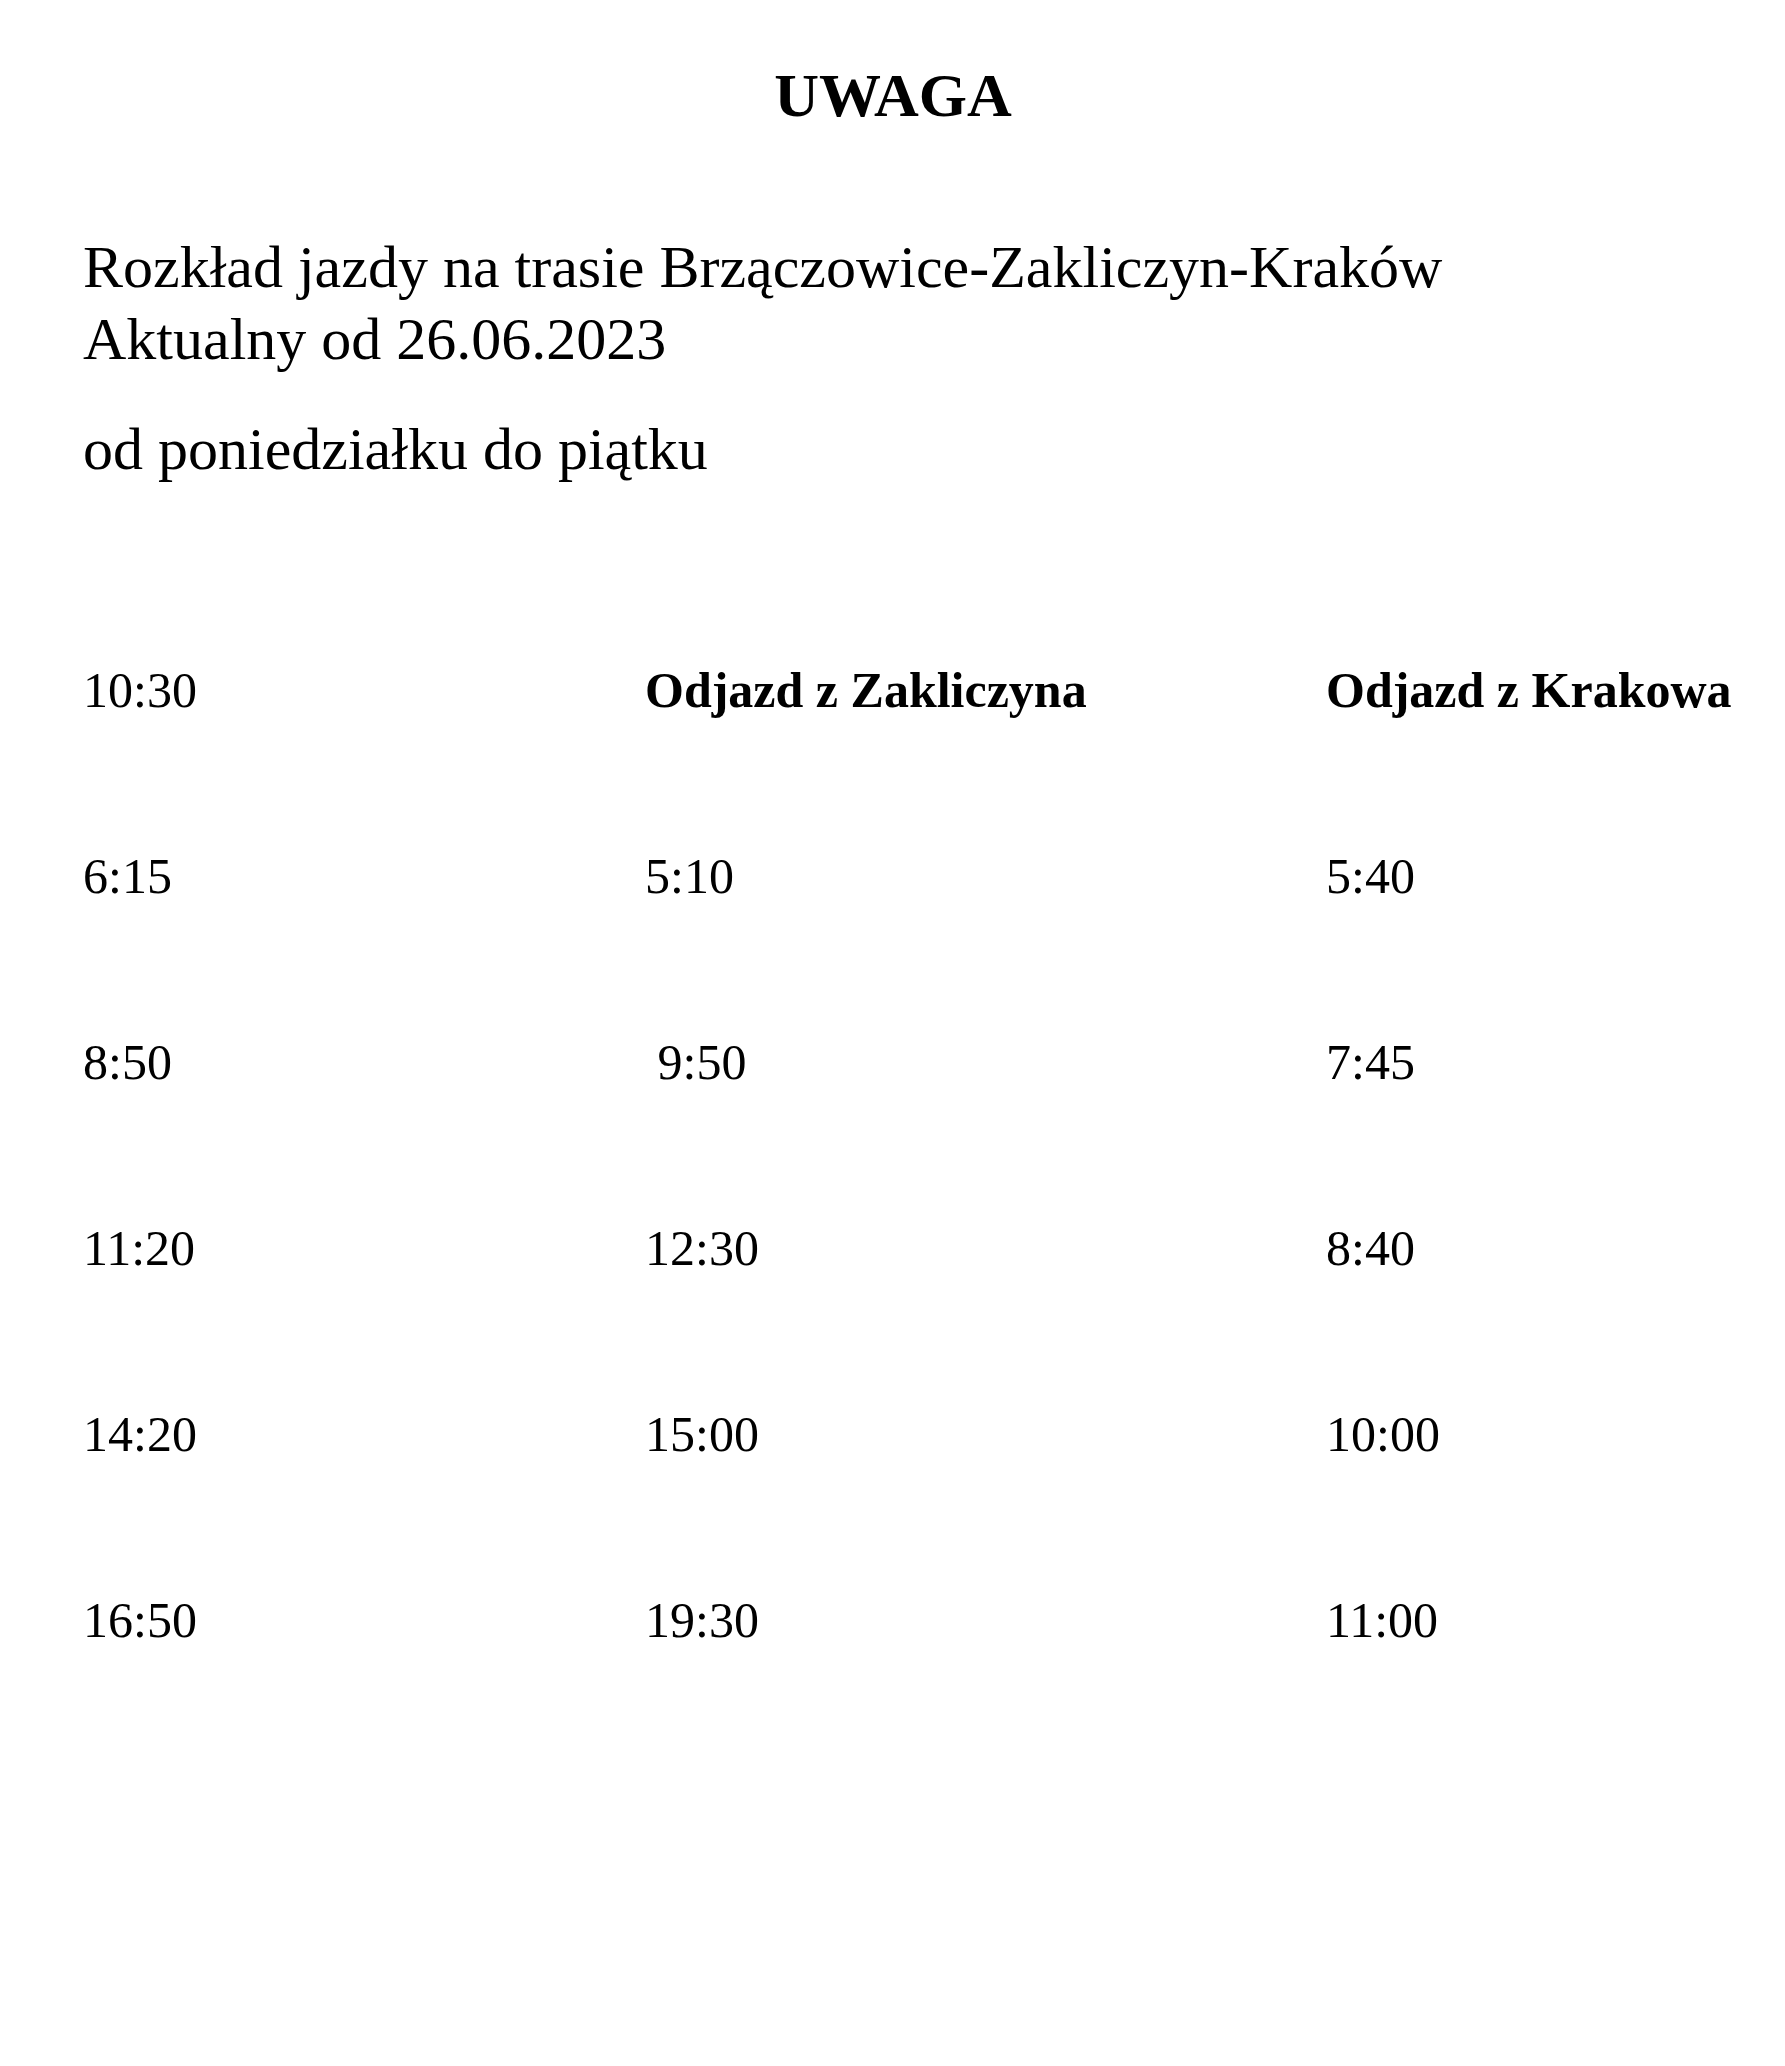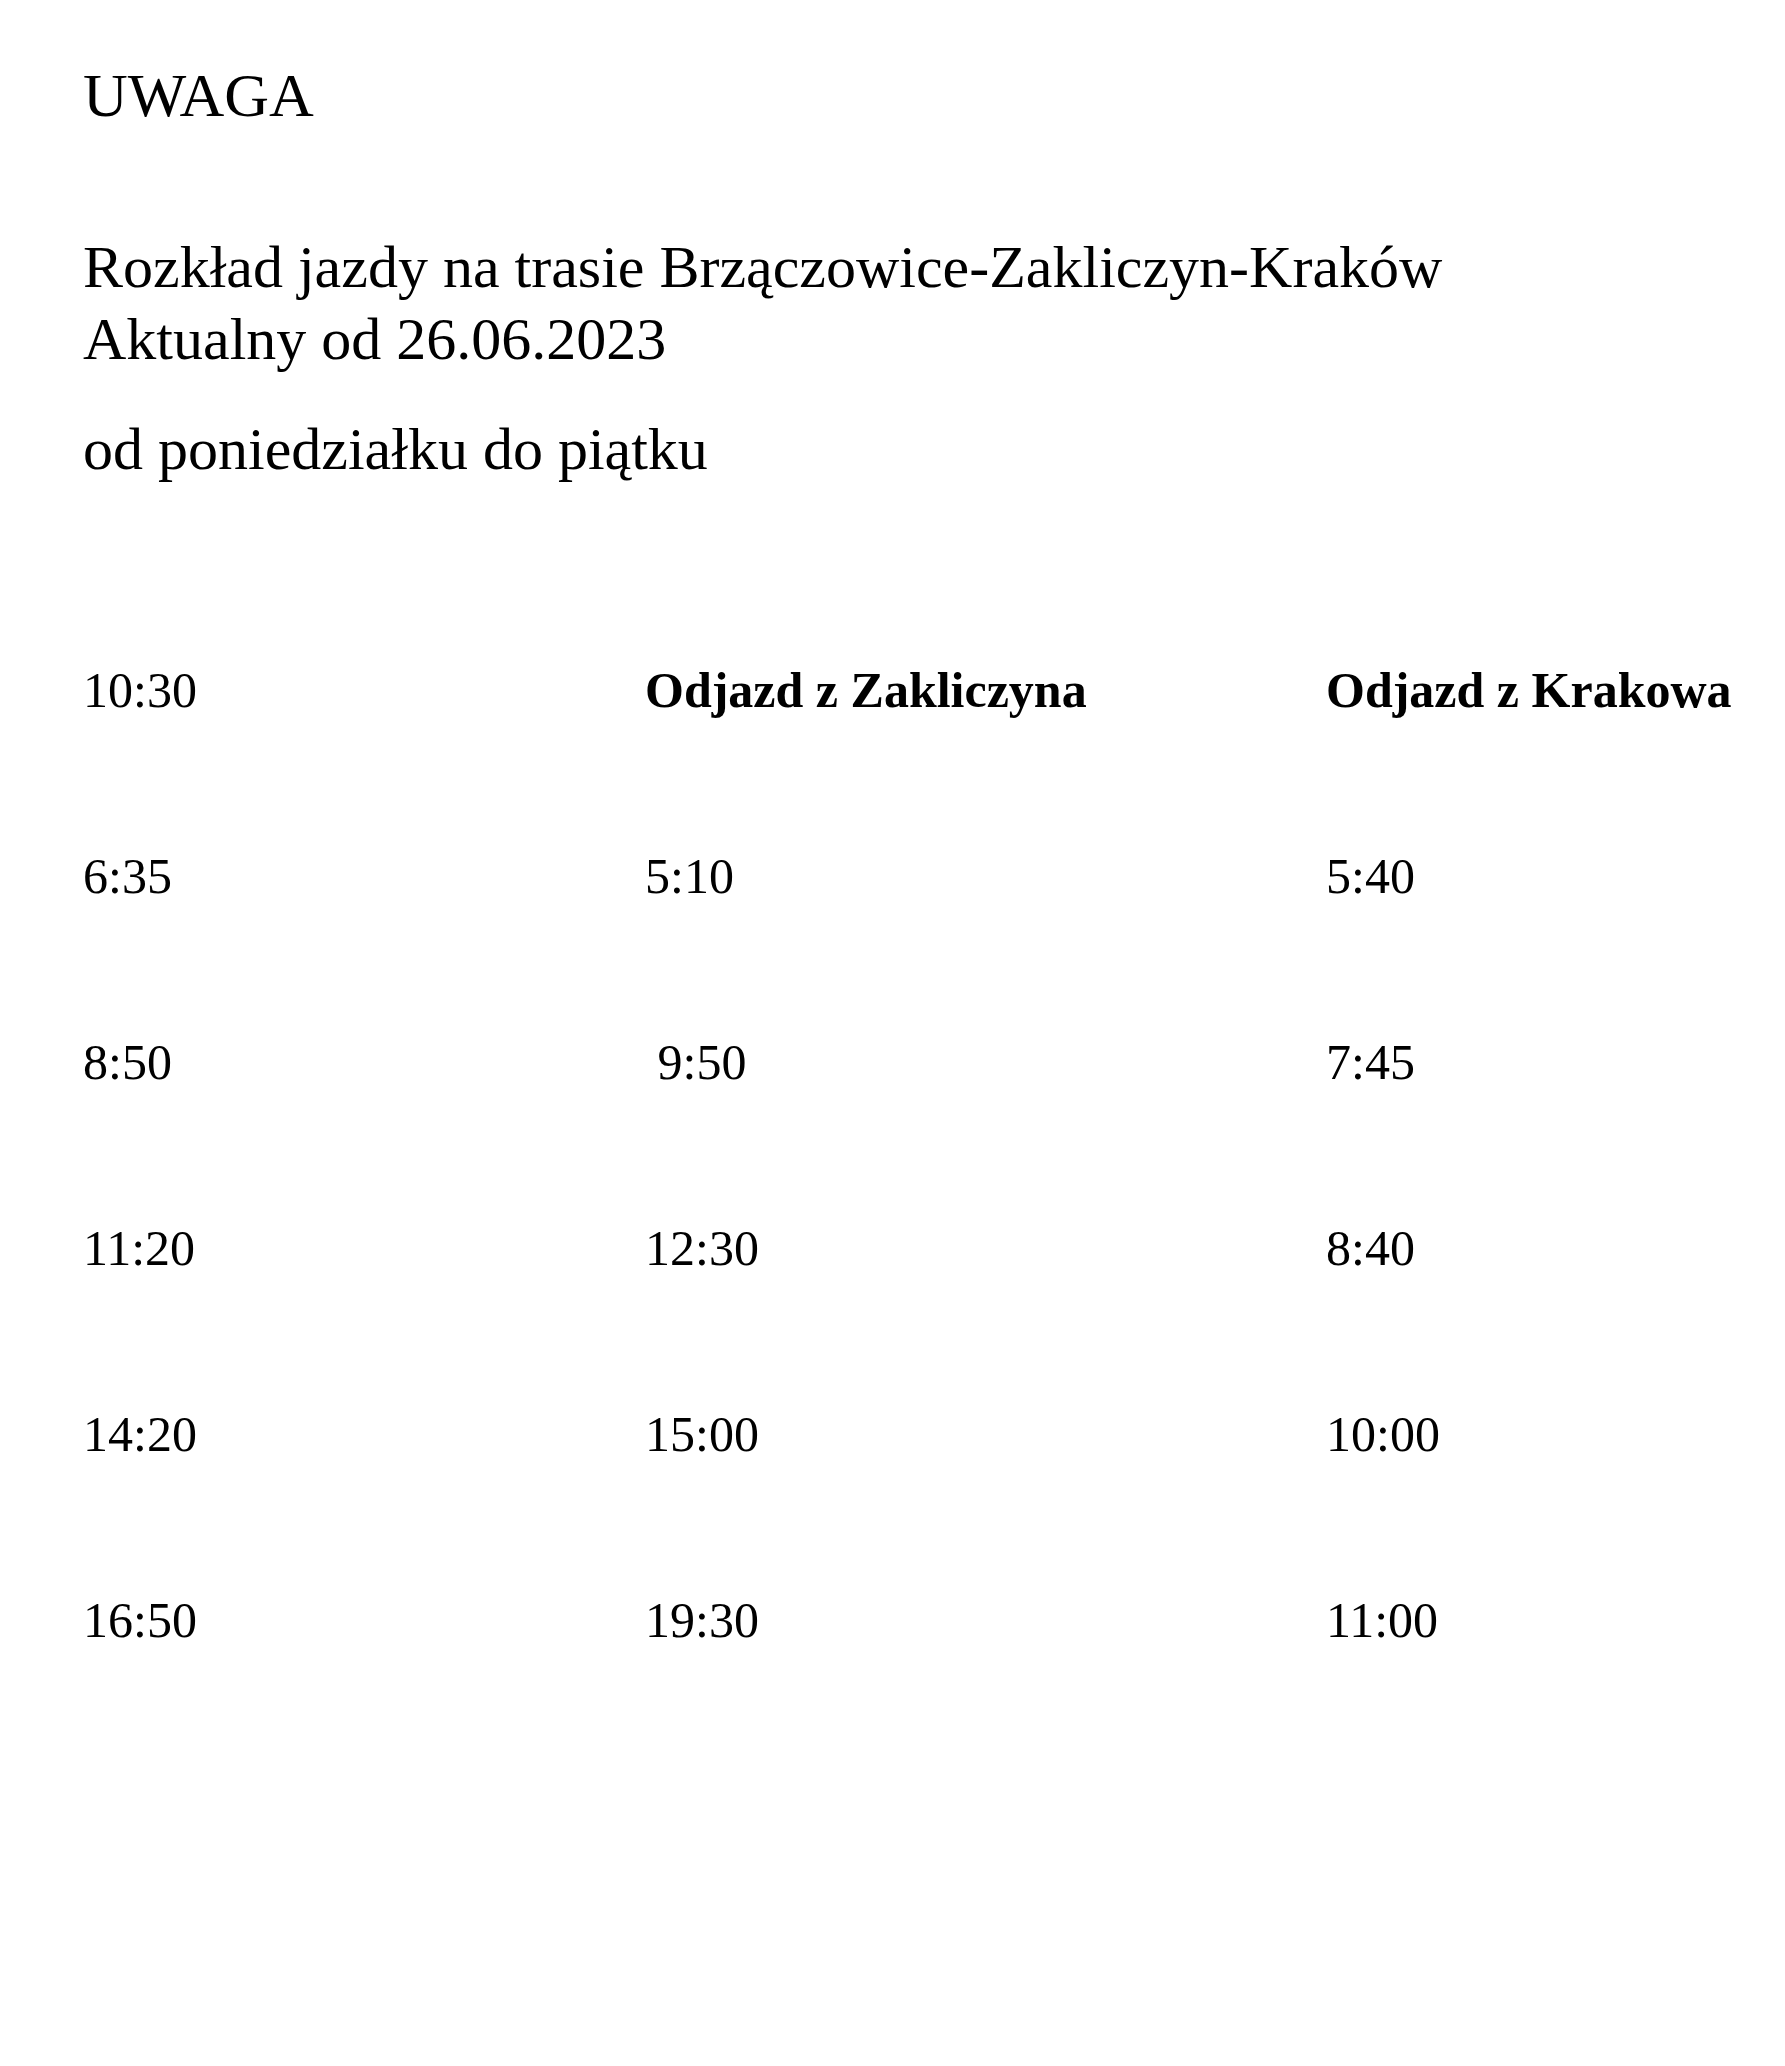--- a/index.html
+++ b/index.html
@@ -13,23 +13,23 @@
     position: relative;
     width: 1786px;
     height: 2192px;
     box-sizing: border-box;
     padding: 58px 83px 0 83px;
     overflow: hidden;
     background: #ffffff;
     font-family: "Liberation Serif", "DejaVu Serif", serif;
   }
   .title {
-    text-align: left;
+    text-align: center;
     font-size: 62px;
-    font-weight: 400;
+    font-weight: 700;
     line-height: 1.2;
     white-space: pre;
   }
   .h {
     font-size: 60px;
     font-weight: 400;
     line-height: 1.2;
     white-space: pre;
   }
   .h-route  { margin-top: 99px; }
@@ -63,21 +63,21 @@
   <div class="title">UWAGA</div>
 
   <div class="h h-route">Rozkład jazdy na trasie Brzączowice-Zakliczyn-Kraków</div>
   <div class="h h-valid">Aktualny od 26.06.2023</div>
   <div class="h h-days">od poniedziałku do piątku</div>
 
   <div class="weekday-grid">
 
     <div>
       <div class="time">10:30</div>
-      <div class="time">6:35</div>
+      <div class="time">6:15</div>
       <div class="time">8:50</div>
       <div class="time">11:20</div>
       <div class="time">14:20</div>
       <div class="time">16:50</div>
     </div>
 
     <div>
       <div class="col-header">Odjazd z Zakliczyna</div>
       <div class="time">5:10</div>
       <div class="time"> 9:50</div>

